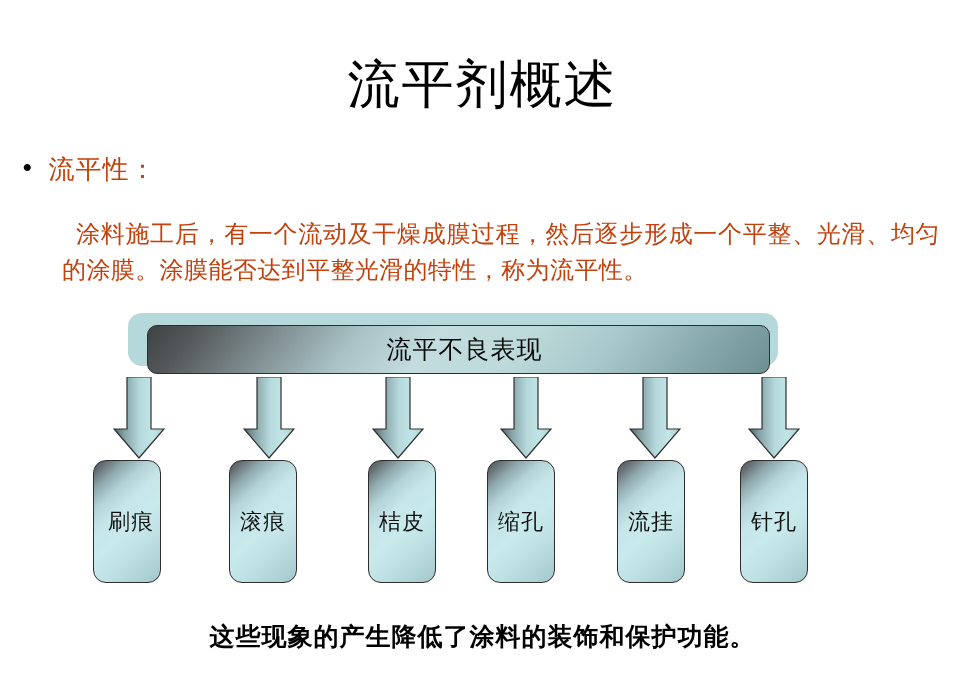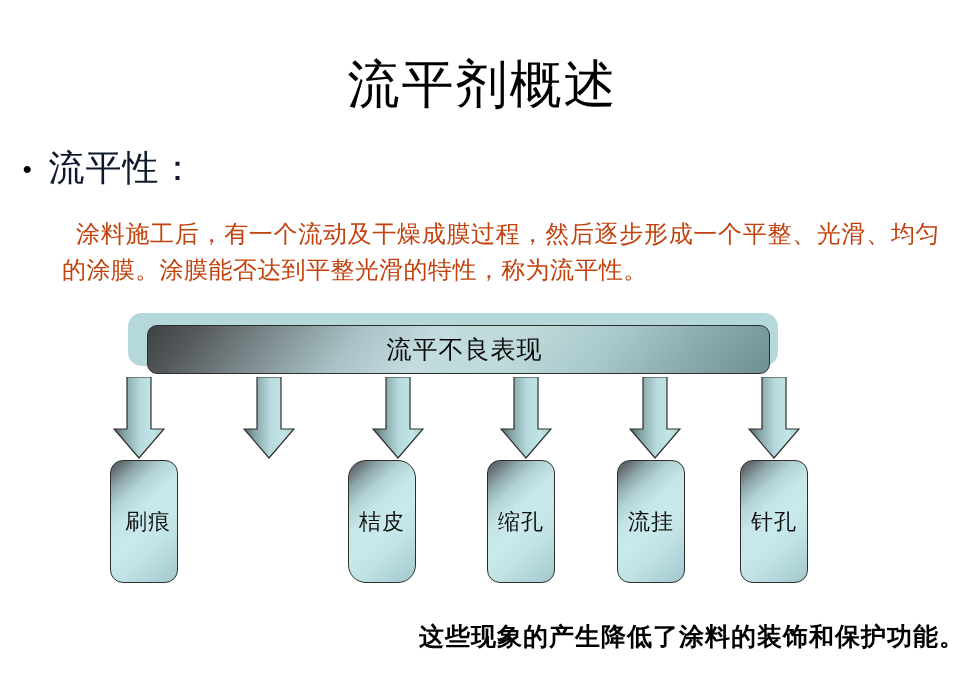--- a/index.html
+++ b/index.html
@@ -40,24 +40,24 @@
     display: flex;
     align-items: baseline;
   }
   #bullet-dot {
     font-size: 30px;
     line-height: 44px;
     margin-right: 16px;
     color: #000000;
   }
   #bullet-text {
-    font-size: 36px;
+    font-size: 26px;
     line-height: 44px;
     letter-spacing: 1px;
-    color: #0f172a;
+    color: #c2410c;
     white-space: nowrap;
   }
 
   
   #body-paragraph {
     position: absolute;
     left: 62px;
     top: 216px;
     width: 878px;
     font-size: 24px;
@@ -165,21 +165,21 @@
     color: #111111;
     white-space: nowrap;
   }
 
   
   #footer-text {
     position: absolute;
     left: 0;
     top: 620px;
     width: 965px;
-    text-align: right;
+    text-align: center;
     font-size: 25px;
     line-height: 34px;
     font-weight: bold;
     letter-spacing: 1px;
     color: #000000;
     white-space: nowrap;
   }
 </style>
 </head>
 <body>
@@ -239,24 +239,27 @@
       <polygon points="14,0 38,0 38,52 51,52 26,81 1,52 14,52" fill="url(#ag1)" stroke="#2e2e2e" stroke-width="1.2"></polygon>
     </svg>
   </div>
 
   <div class="arrow" style="left:748px;">
     <svg width="52" height="82" viewBox="0 0 52 82">
       <polygon points="14,0 38,0 38,52 51,52 26,81 1,52 14,52" fill="url(#ag1)" stroke="#2e2e2e" stroke-width="1.2"></polygon>
     </svg>
   </div>
 
-  <div class="leaf-box" style="left:110px;padding-left:8px;">
+  <div class="leaf-box" style="left:93px;padding-left:8px;">
     <span class="leaf-label">刷痕</span>
   </div>
-  <div class="leaf-box" style="left:348px;border-radius:18px;">
+  <div class="leaf-box" style="left:229px;">
+    <span class="leaf-label">滚痕</span>
+  </div>
+  <div class="leaf-box" style="left:368px;">
     <span class="leaf-label">桔皮</span>
   </div>
   <div class="leaf-box" style="left:487px;">
     <span class="leaf-label">缩孔</span>
   </div>
   <div class="leaf-box" style="left:617px;justify-content:center;">
     <span class="leaf-label">流挂</span>
   </div>
   <div class="leaf-box" style="left:740px;">
     <span class="leaf-label">针孔</span>

